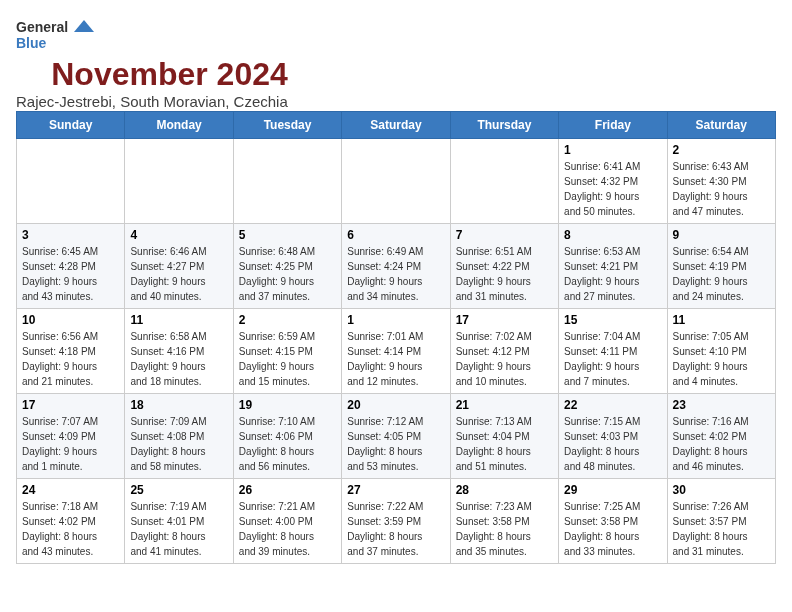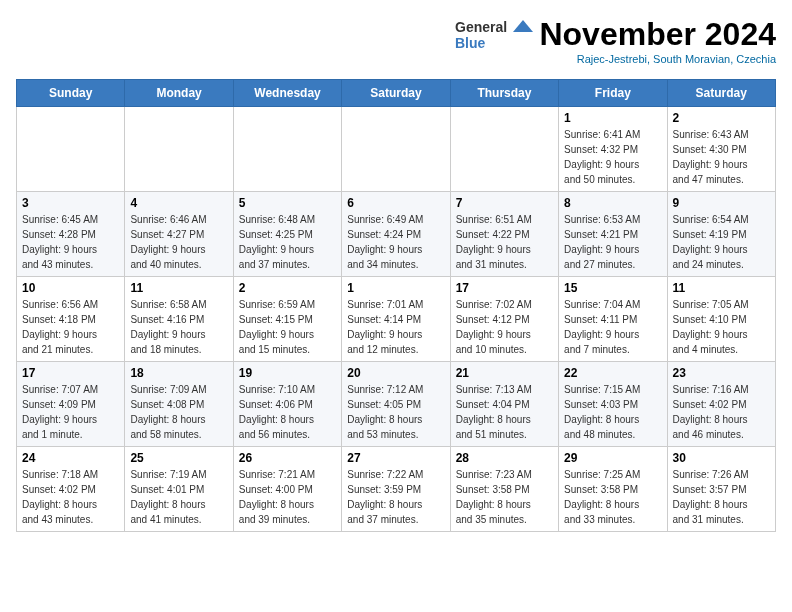--- a/index.html
+++ b/index.html
@@ -7,42 +7,43 @@
       font-family: Arial, sans-serif;
       background: #fff;
       width: 792px;
       min-height: 612px;
       padding: 16px;
     }
     .header-section {
       display: flex;
       justify-content: flex-end;
       align-items: flex-start;
-      margin-bottom: 14px;
+      margin-bottom: 1px;
+      flex-direction: column;
     }
     .logo {
       display: flex;
       align-items: center;
       gap: 4px;
     }
     .logo-icon {
       width: 28px;
       height: 28px;
     }
     .title-section {
       text-align: right;
     }
     .month-title {
       font-size: 32px;
       font-weight: bold;
-      color: #000000;
+      color: #7f1d1d;
     }
     .location-title {
-      font-size: 11px;
-      color: #0369a1;
+      font-size: 15px;
+      color: #404040;
     }
     .calendar-table {
       width: 100%;
       border-collapse: collapse;
       font-size: 11px;
     }
     .calendar-table th {
       background: #3a7abf;
       color: #fff;
       text-align: center;
@@ -98,21 +99,21 @@
     <div class="location-title">Rajec-Jestrebi, South Moravian, Czechia</div>
   </div>
 </div>
 
 <table class="calendar-table">
   <thead>
     <tr>
 
     <th>Sunday</th>
         <th>Monday</th>
-        <th>Wednesday</th>
+        <th>Tuesday</th>
         <th>Saturday</th>
         <th>Thursday</th>
         <th>Friday</th>
         <th>Saturday</th>
       </tr>
   </thead>
   <tbody id="calendar-body">
   <tr>
         <td class="empty-cell"></td>
         <td class="empty-cell"></td>

